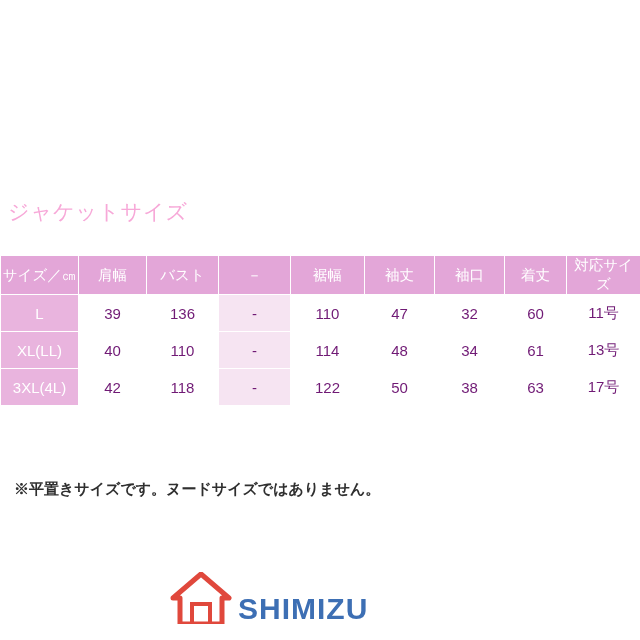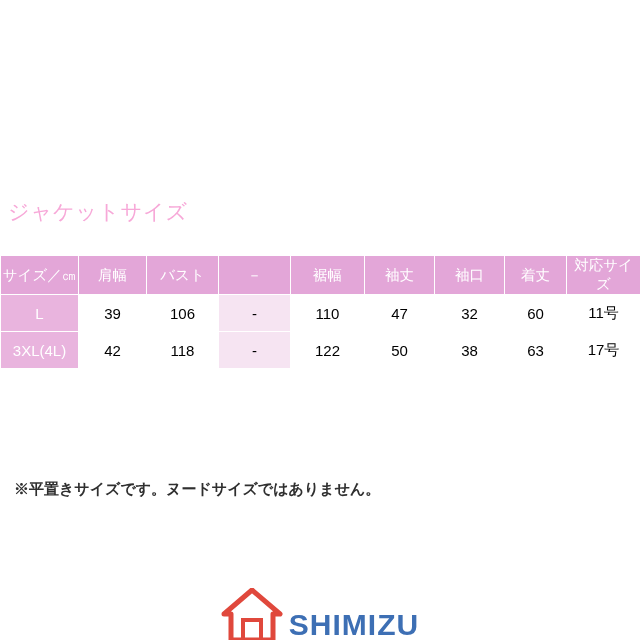--- a/index.html
+++ b/index.html
@@ -39,21 +39,21 @@
   table.size-table {
     border-collapse: collapse;
     width: 640px;
     table-layout: fixed;
   }
   table.size-table th,
   table.size-table td {
     border: 1px solid #ffffff;
     text-align: center;
     font-size: 15px;
-    color: #000000;
+    color: #701a75;
     height: 36px;
     padding: 0;
     font-weight: normal;
   }
   
   table.size-table thead th {
     background: #e3a6d8;
     color: #ffffff;
     font-size: 14.5px;
     height: 30px;
@@ -91,26 +91,25 @@
   .note-line {
     font-size: 15px;
     color: #2f2f2f;
     line-height: 30px;
     white-space: nowrap;
   }
   .logo {
     position: absolute;
     left: 50%;
     transform: translateX(-50%);
-    bottom: 0px;
+    bottom: 16px;
     width: 300px;
     height: 64px;
     display: flex;
     align-items: flex-end;
-    justify-content: center;
     overflow: hidden;
   }
   .logo-inner {
     display: flex;
     align-items: flex-end;
     gap: 6px;
   }
   .logo-mark {
     width: 62px;
     height: 52px;
@@ -156,27 +155,38 @@
           <th>袖丈</th>
           <th>袖口</th>
           <th>着丈</th>
           <th>対応サイズ</th>
         </tr>
       </thead>
       <tbody>
         <tr>
           <td class="col-size">L</td>
           <td class="col-val">39</td>
-          <td class="col-val">106</td>
+          <td class="col-val">136</td>
           <td class="col-tint">-</td>
           <td class="col-val">110</td>
           <td class="col-val">47</td>
           <td class="col-val">32</td>
           <td class="col-val">60</td>
           <td class="col-val">11号</td>
+        </tr>
+        <tr>
+          <td class="col-size">XL(LL)</td>
+          <td class="col-val">40</td>
+          <td class="col-val">110</td>
+          <td class="col-tint">-</td>
+          <td class="col-val">114</td>
+          <td class="col-val">48</td>
+          <td class="col-val">34</td>
+          <td class="col-val">61</td>
+          <td class="col-val">13号</td>
         </tr>
         <tr>
           <td class="col-size">3XL(4L)</td>
           <td class="col-val">42</td>
           <td class="col-val">118</td>
           <td class="col-tint">-</td>
           <td class="col-val">122</td>
           <td class="col-val">50</td>
           <td class="col-val">38</td>
           <td class="col-val">63</td>

